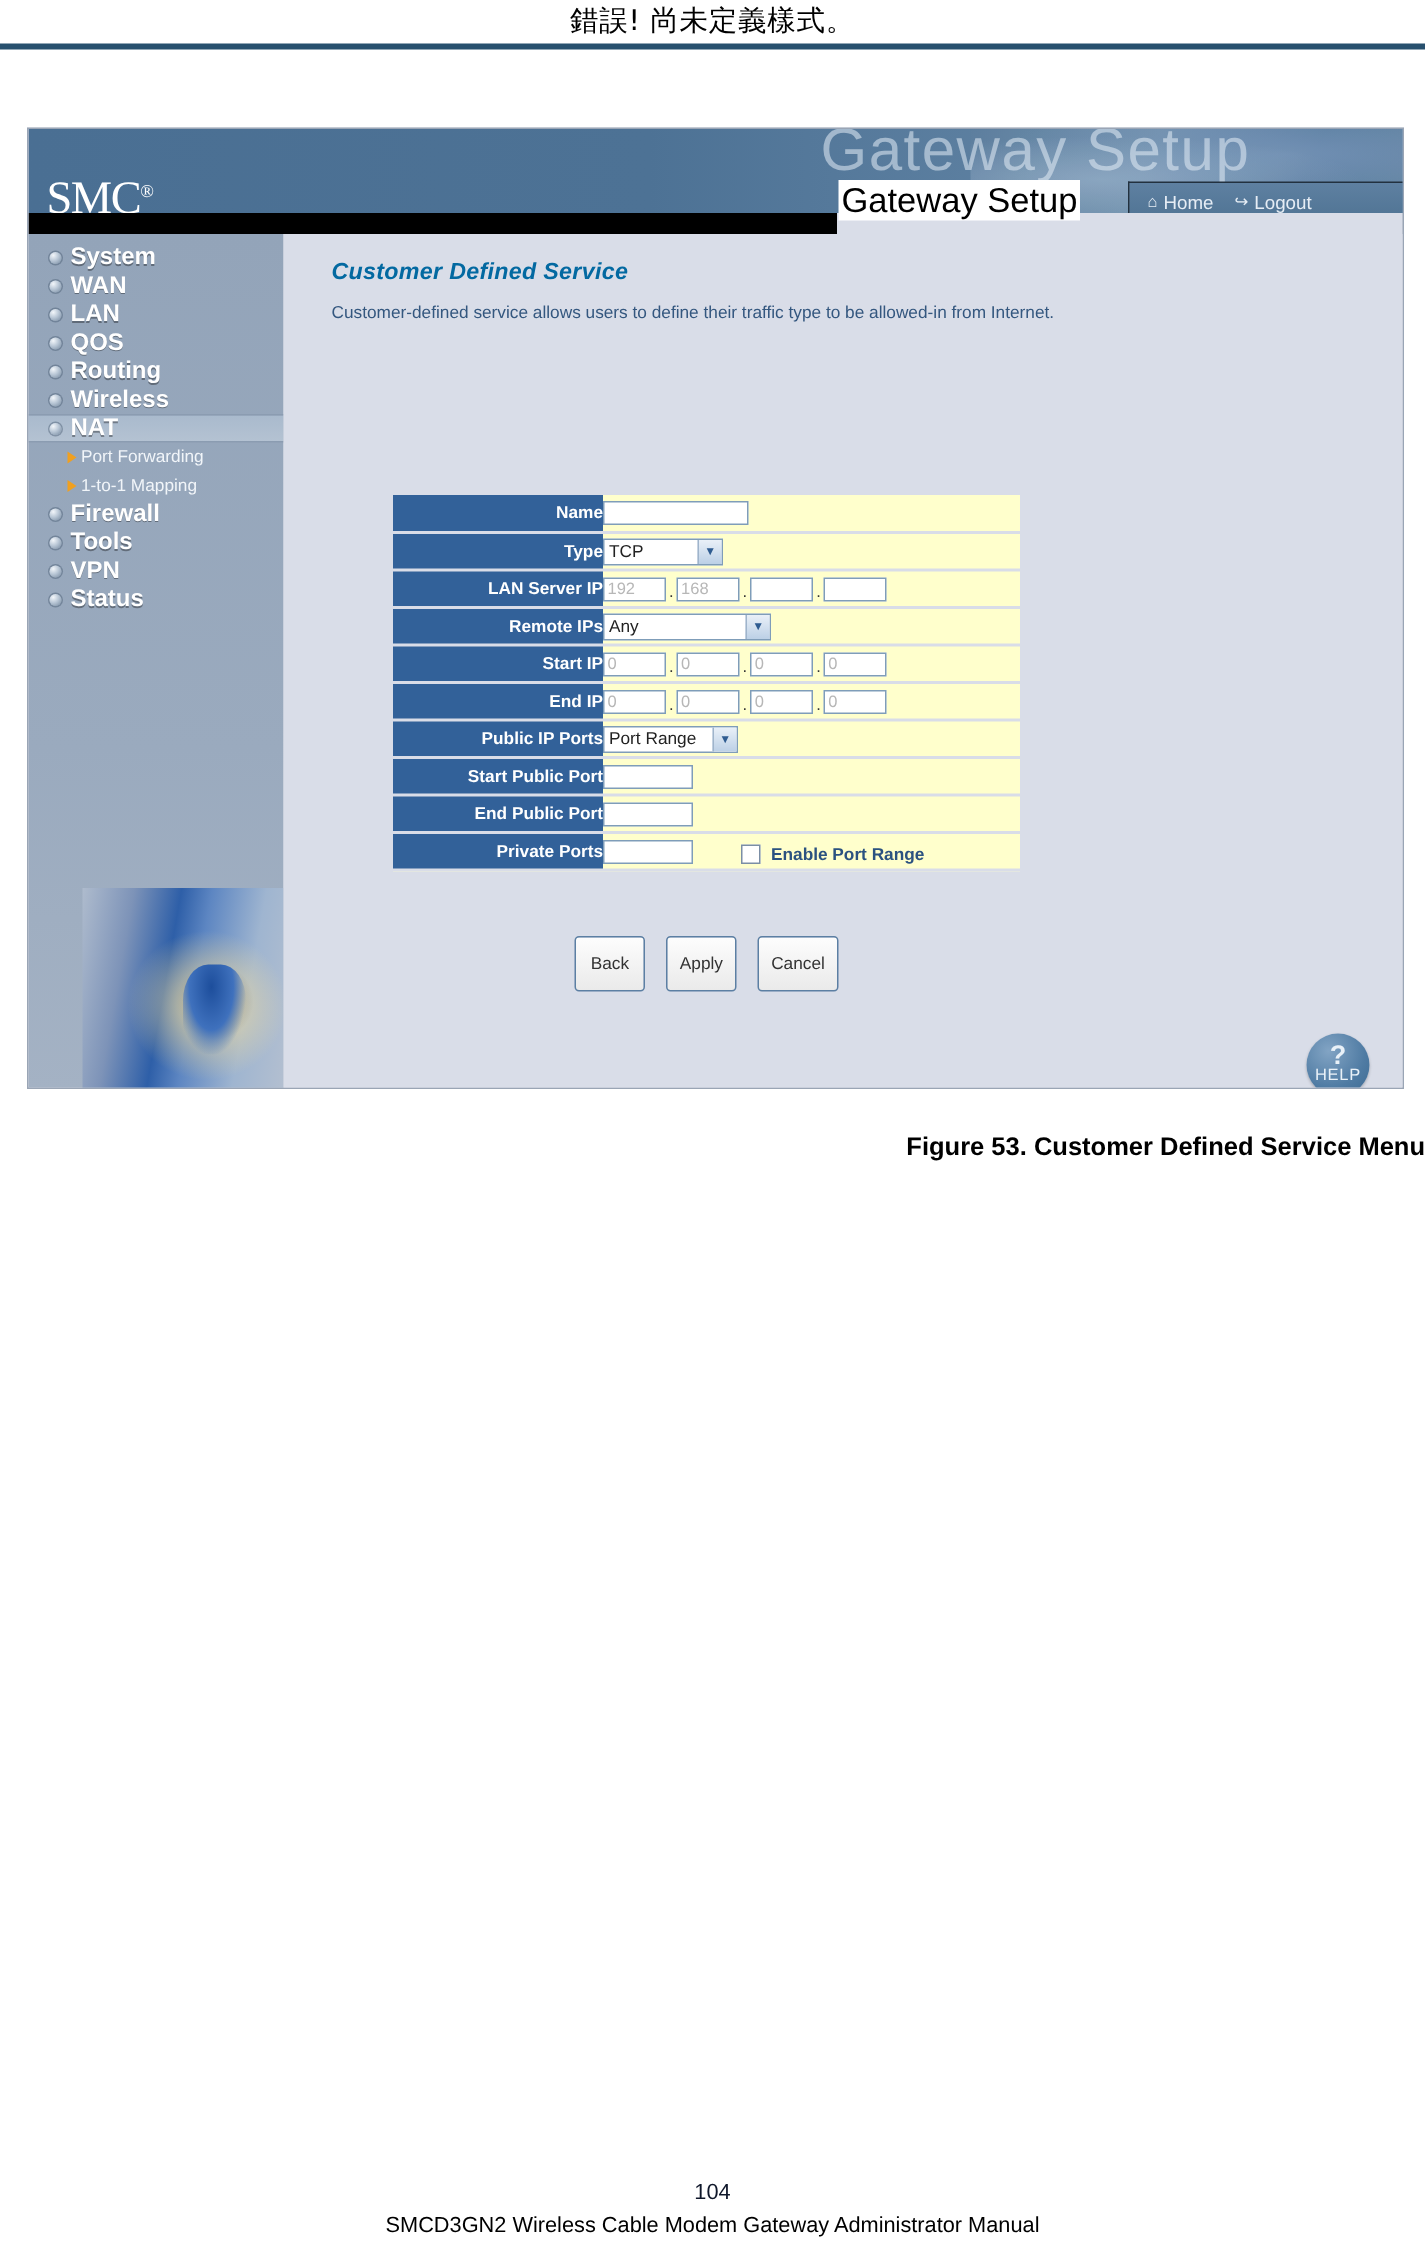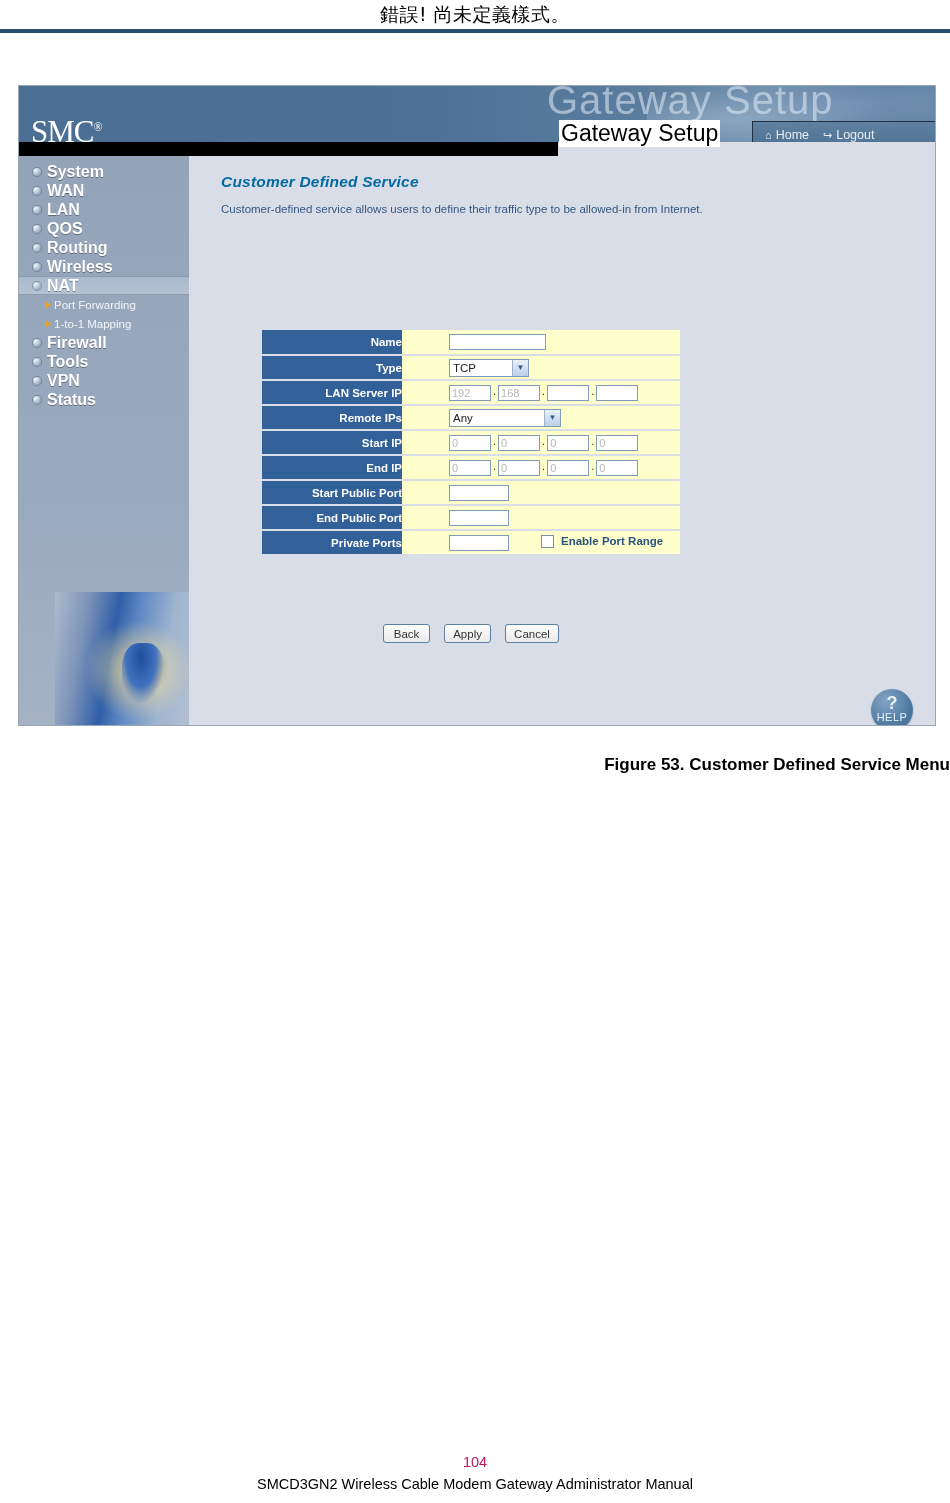--- a/index.html
+++ b/index.html
@@ -266,21 +266,21 @@
     box-sizing: border-box;
     white-space: nowrap;
   }
   .val {
     background: #ffffcc;
     height: 25px;
     padding-left: 9px;
     border-bottom: 2px solid #d9dde8;
     box-sizing: border-box;
   }
-  .valwrap { display: flex; align-items: flex-start; padding-left: 47px; }
+  .valwrap { display: flex; align-items: flex-end; }
 
   input.txt {
     height: 16px;
     border: 1px solid #7f9db9;
     background: #ffffff;
     font-family: "Liberation Sans", sans-serif;
     font-size: 11px;
     color: #333;
     box-sizing: border-box;
     padding: 0 2px;
@@ -336,21 +336,21 @@
   .btnrow {
     position: absolute;
     left: 73px; top: 468px;
     width: 418px;
     display: flex;
     justify-content: center;
     gap: 14px;
   }
   .btn {
     min-width: 47px;
-    height: 19px;
+    height: 37px;
     border: 1px solid #5c7fa3;
     border-radius: 3px;
     background: linear-gradient(to bottom, #fdfdfd, #eaeaea);
     font-family: "Liberation Sans", sans-serif;
     font-size: 11.5px;
     color: #333;
     cursor: pointer;
     padding: 0 8px;
   }
 
@@ -387,21 +387,21 @@
 
   
   .footer {
     position: absolute;
     left: 0; bottom: 8px;
     width: 950px;
     text-align: center;
   }
   .footer-page {
     font-size: 14.5px;
-    color: #be185d;
+    color: #0f172a;
     line-height: 22px;
   }
   .footer-text {
     font-size: 14.5px;
     color: #000;
     line-height: 22px;
   }
 </style>
 </head>
 <body>
@@ -573,20 +573,31 @@
             <span class="dot">.</span>
             <input class="txt w-oct" type="text" placeholder="0" style="">
             <span class="dot">.</span>
             <input class="txt w-oct" type="text" placeholder="0" style="">
             <span class="dot">.</span>
             <input class="txt w-oct" type="text" placeholder="0" style="">
           </div>
         </td>
       </tr>
 
+      <tr>
+        <td class="lbl">Public IP Ports</td>
+        <td class="val">
+          <div class="valwrap">
+            <div class="sel sel-pub">
+              <span class="txtv">Port Range</span>
+              <span class="arrow">▼</span>
+            </div>
+          </div>
+        </td>
+      </tr>
 
       <tr>
         <td class="lbl">Start Public Port</td>
         <td class="val">
           <div class="valwrap">
             <input class="txt w-port" type="text" value="" style="">
           </div>
         </td>
       </tr>
 

